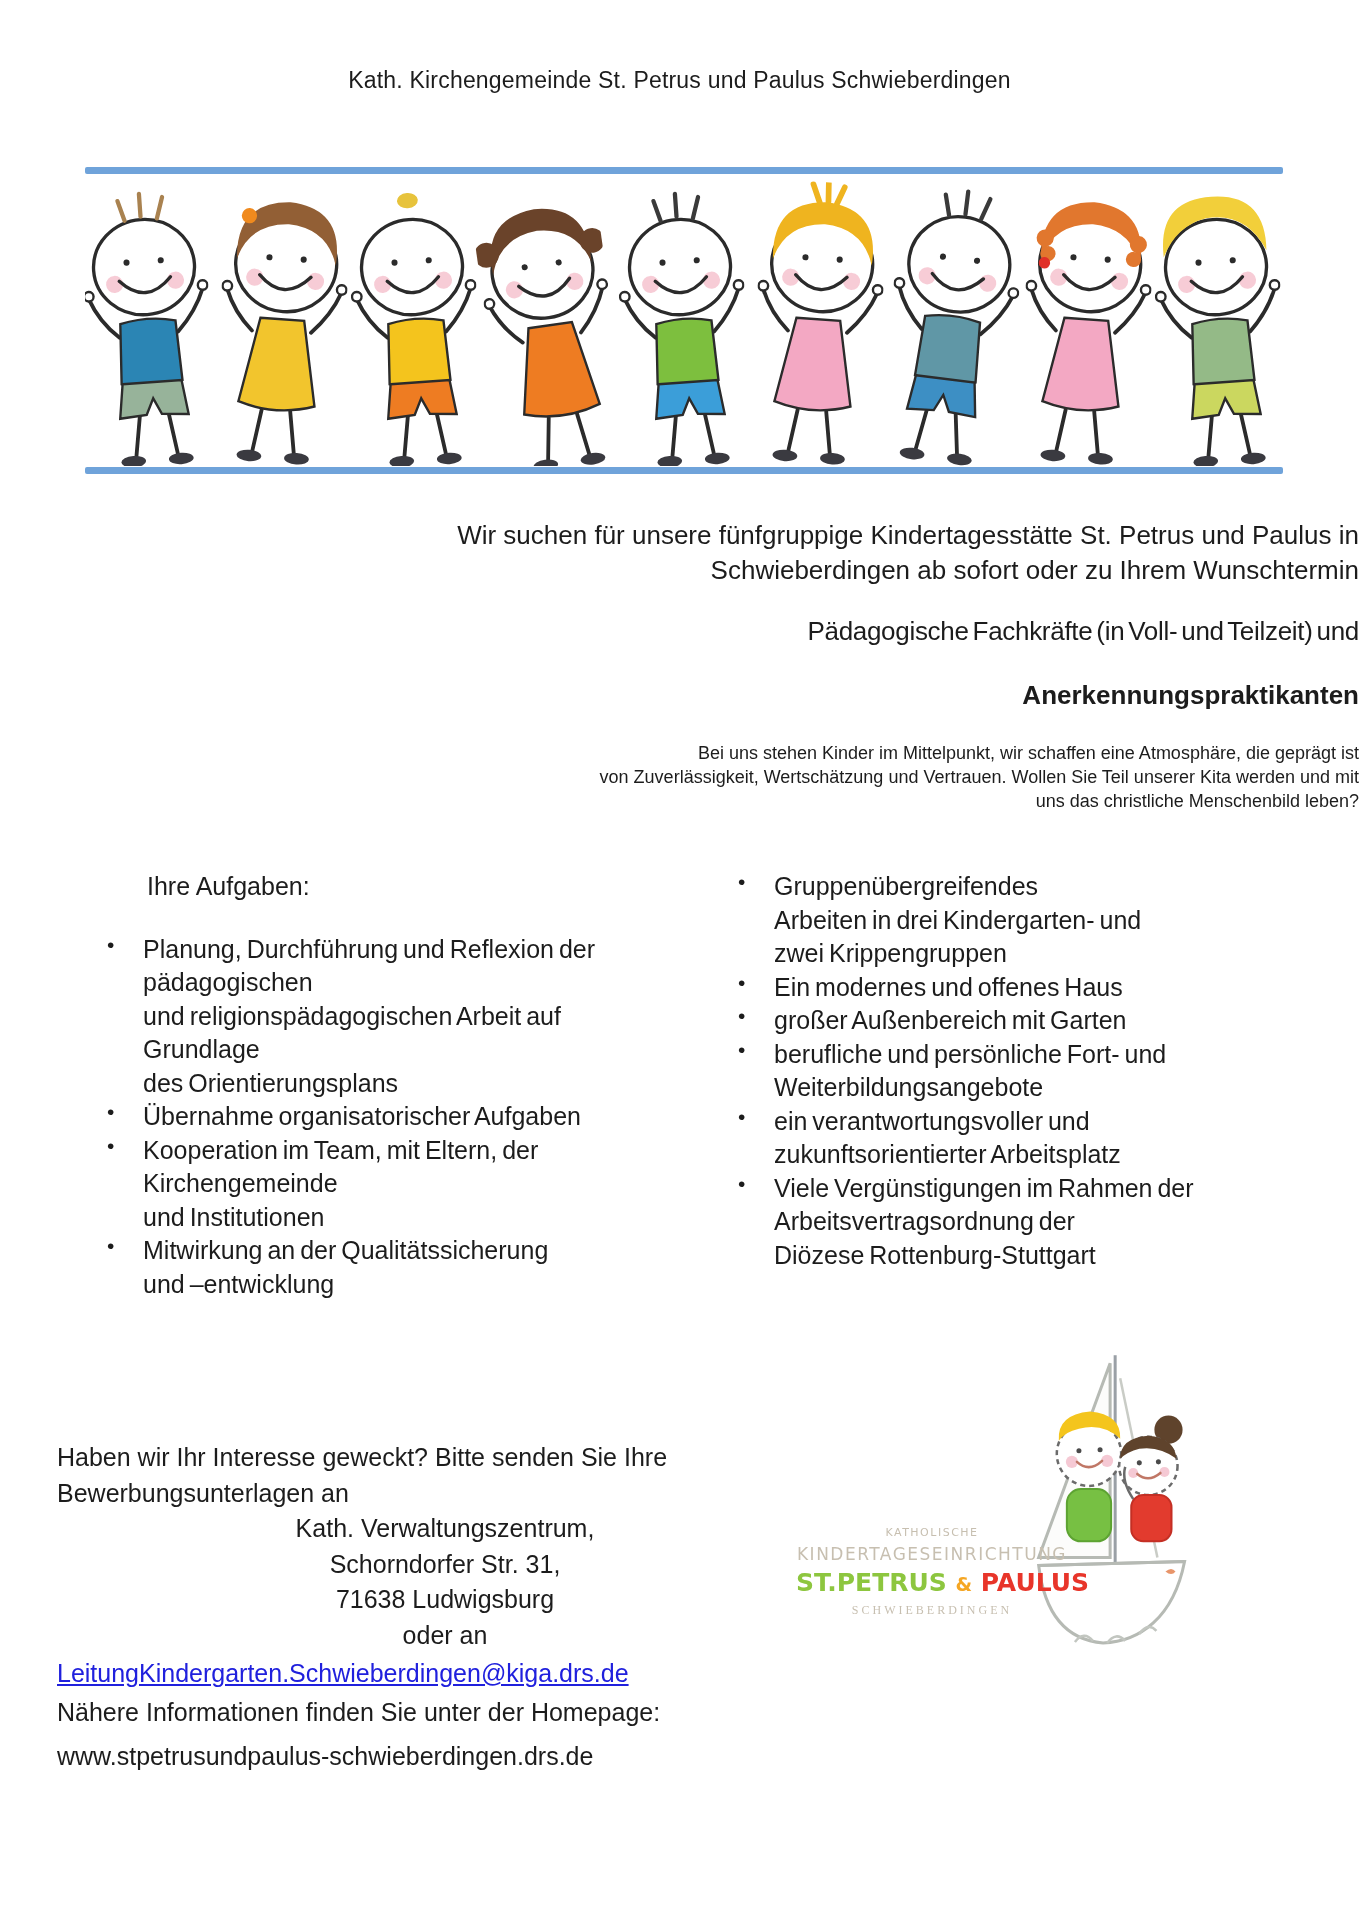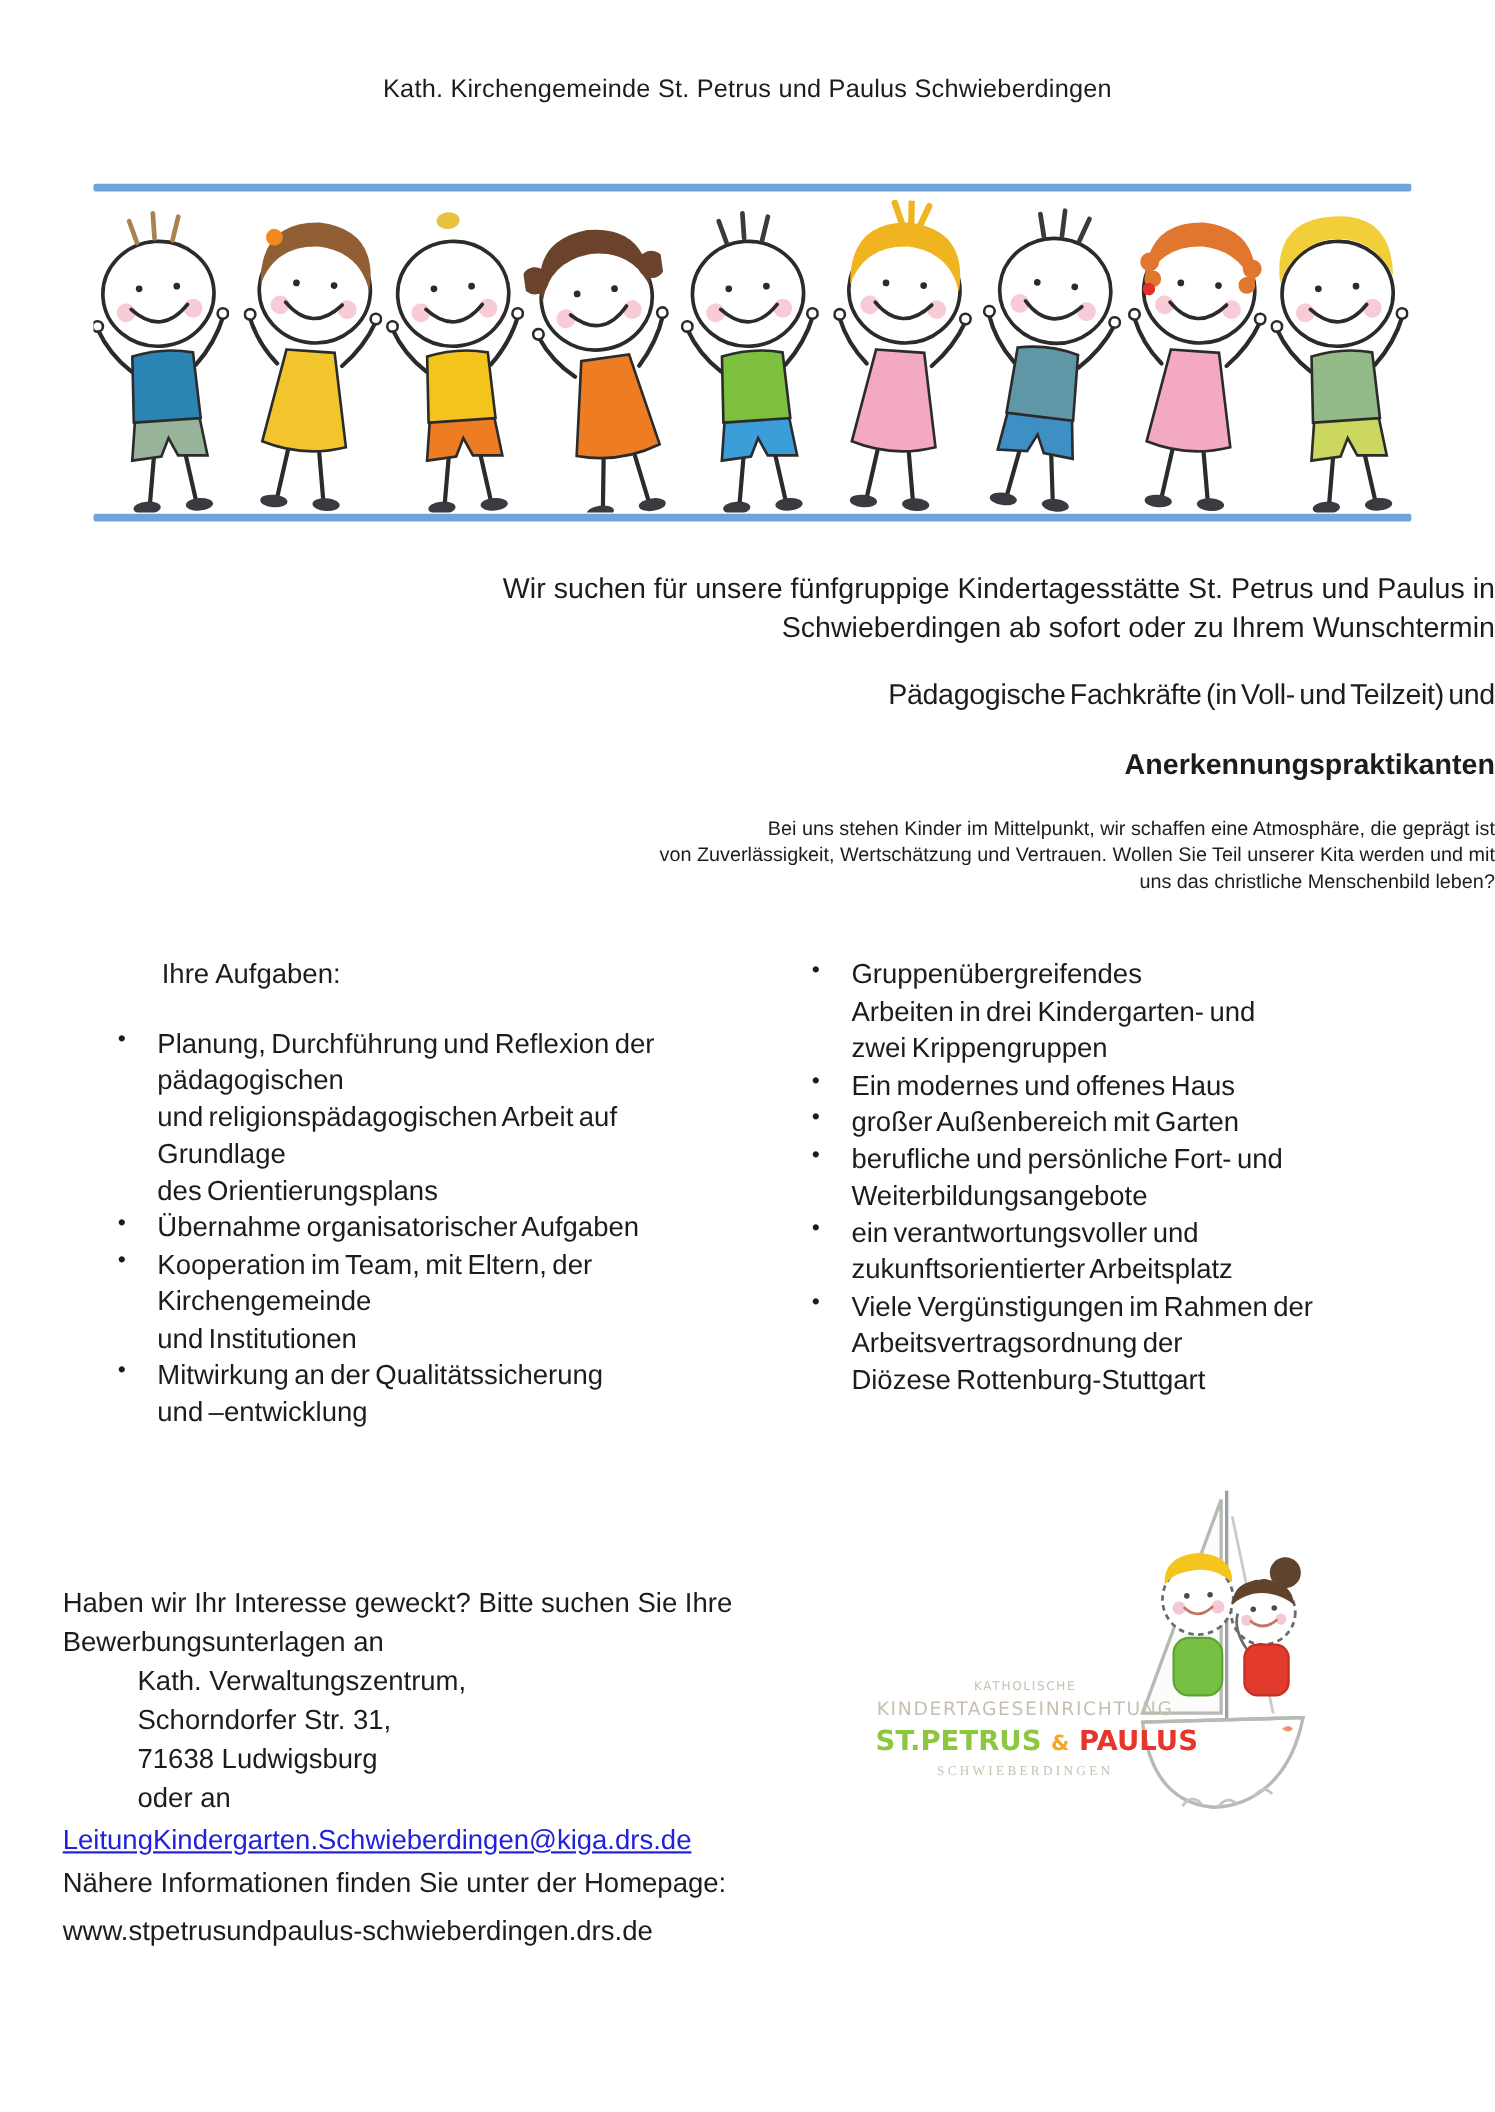--- a/index.html
+++ b/index.html
@@ -43,21 +43,21 @@
   .col-right{left:722px;width:600px;}
   .col-header{margin-left:52px;margin-bottom:29px;white-space:nowrap;}
   ul.blist{list-style:none;margin:0;padding:0;word-spacing:-2px;}
   ul.blist li{position:relative;padding-left:48px;white-space:nowrap;}
   ul.blist li::before{
     content:"\2022";position:absolute;left:12px;top:-2px;font-size:21px;
   }
   .col-right ul.blist li{padding-left:52px;}
   .col-right ul.blist li::before{left:16px;}
   .contact{position:absolute;left:57px;top:1440px;width:680px;font-size:25px;line-height:1.42;}
-  .contact .address .ln{margin-left:68px;}
+  .contact .address .ln{margin-left:96px;text-align:center;}
   .email{
     display:inline-block;margin-top:3px;color:var(--link-blue);
     text-decoration:underline;white-space:nowrap;
   }
   .homepage{position:absolute;left:57px;top:1690px;font-size:25px;line-height:1.76;}
   .logo{position:absolute;left:788px;top:1318px;width:410px;height:335px;}
   .boat{position:absolute;right:5px;top:0;width:207px;height:332px;}
   .logo-text{
     position:absolute;left:8px;top:206px;width:272px;text-align:center;
     font-family:"DejaVu Sans",sans-serif;
@@ -273,21 +273,21 @@
         <li>Ein modernes und offenes Haus</li>
         <li>großer Außenbereich mit Garten</li>
         <li>berufliche und persönliche Fort- und<br>Weiterbildungsangebote</li>
         <li>ein verantwortungsvoller und<br>zukunftsorientierter Arbeitsplatz</li>
         <li>Viele Vergünstigungen im Rahmen der<br>Arbeitsvertragsordnung der<br>Diözese  Rottenburg-Stuttgart</li>
       </ul>
   </div>
 
   <div class="contact">
     <div class="c-intro">
-        <div class="ln">Haben wir Ihr Interesse geweckt? Bitte suchen Sie Ihre</div>
+        <div class="ln">Haben wir Ihr Interesse geweckt? Bitte senden Sie Ihre</div>
         <div class="ln">Bewerbungsunterlagen an</div>
       </div>
     <div class="address">
         <div class="ln">Kath. Verwaltungszentrum,</div>
         <div class="ln">Schorndorfer Str. 31,</div>
         <div class="ln">71638 Ludwigsburg</div>
         <div class="ln">oder an</div>
       </div>
     <a class="email" href="#">LeitungKindergarten.Schwieberdingen@kiga.drs.de</a>
   </div>

